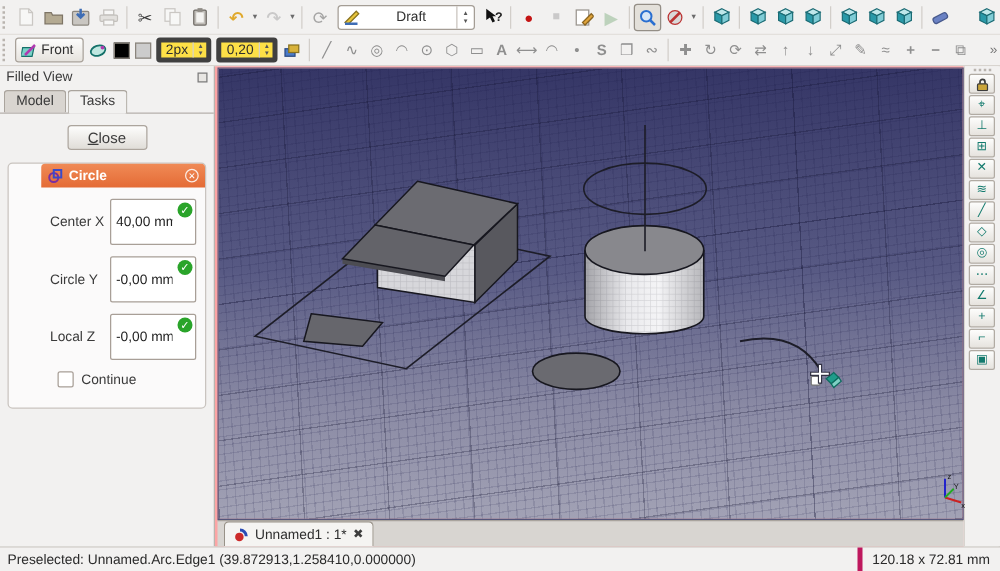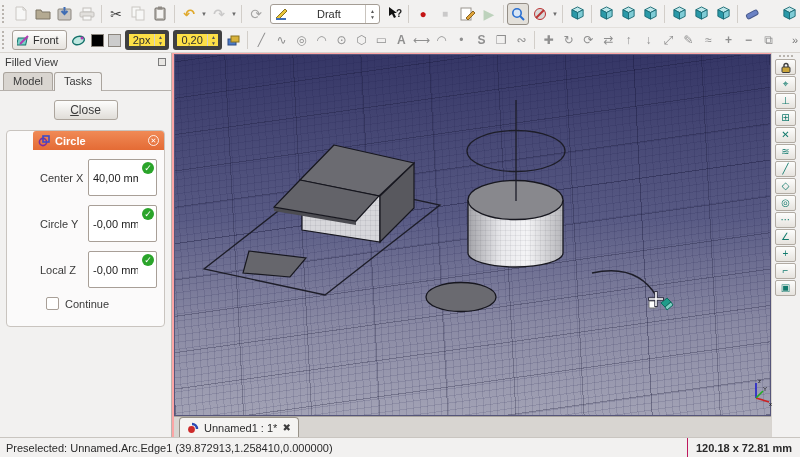--- a/index.html
+++ b/index.html
@@ -75,21 +75,21 @@
   .doctab .x { font-size:10px; color:#3d3d3d; font-weight:bold; }
 
   
   .rightdock { width:28px; background:#f2f1f0; border-left:1px solid #d8d4cf; display:flex; flex-direction:column; align-items:center; padding-top:2px; }
   .rd-handle { width:14px; border-top:2px dotted #b9b4ae; margin-bottom:2px; }
   .snapbtn { width:21px; height:16px; margin-bottom:1px; background:linear-gradient(#fdfdfc,#e6e3de); border:1px solid #b1aba3; border-radius:2px; display:flex; align-items:center; justify-content:center; font-size:10px; color:#127a6d; line-height:1; }
 
   
   .statusbar { height:20px; display:flex; align-items:center; background:#f2f1f0; border-top:1px solid #c9c5c0; color:#2a2a2a; }
   .statusbar .left { padding-left:6px; }
-  .statusbar .right { margin-left:auto; padding:0 8px; border-left:1px solid #be185d; height:100%; display:flex; align-items:center;font-weight:bold; }
+  .statusbar .right { margin-left:auto; padding:0 8px; border-left:4px solid #be185d; height:100%; display:flex; align-items:center; }
 </style>
 </head>
 <body>
 
 <svg width="0" height="0" style="position:absolute">
   <defs>
     <symbol id="sym-cube" viewBox="0 0 16 16">
       <polygon points="8,1 14,4 8,7 2,4" fill="#bfe7ea" stroke="#1b6b74" stroke-width="1"></polygon>
       <polygon points="2,4 8,7 8,14 2,11" fill="#2a99a8" stroke="#1b6b74" stroke-width="1"></polygon>
       <polygon points="14,4 8,7 8,14 14,11" fill="#7fccd6" stroke="#1b6b74" stroke-width="1"></polygon>

